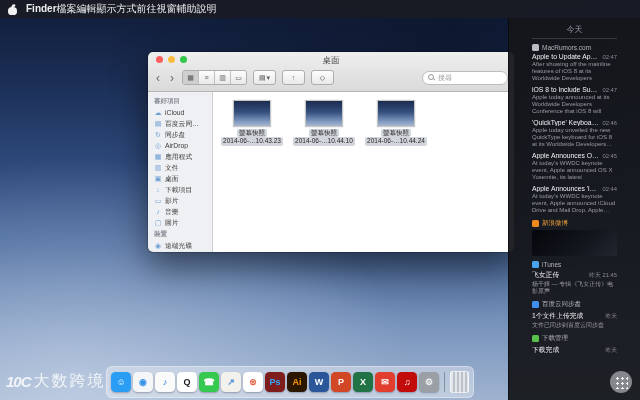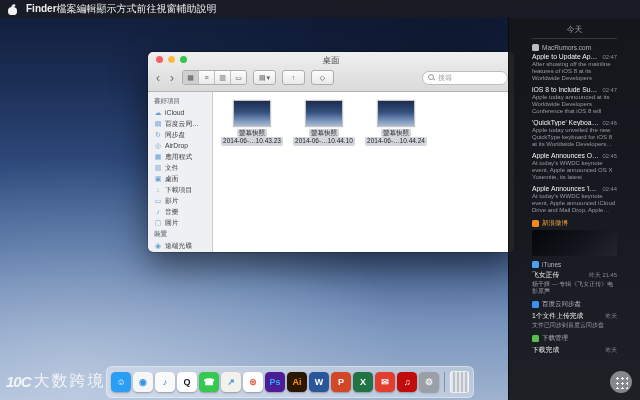--- a/index.html
+++ b/index.html
@@ -331,21 +331,21 @@
 
   <div class="dock">
     <div style="display:flex;align-items:center;gap:2px;" id="dock-icons">
         <div class="dock-icon" style="background: rgb(42, 157, 244); color: rgb(255, 255, 255);">☺</div>
         <div class="dock-icon" style="background: rgb(244, 246, 248); color: rgb(54, 147, 230);">◉</div>
         <div class="dock-icon" style="background: rgb(250, 250, 250); color: rgb(31, 123, 212);">♪</div>
         <div class="dock-icon" style="background: rgb(255, 255, 255); color: rgb(22, 25, 29);">Q</div>
         <div class="dock-icon" style="background: rgb(53, 201, 79); color: rgb(255, 255, 255);">☎</div>
         <div class="dock-icon" style="background: rgb(242, 241, 236); color: rgb(74, 144, 217);">↗</div>
         <div class="dock-icon" style="background: rgb(255, 255, 255); color: rgb(232, 104, 74);">⊛</div>
-        <div class="dock-icon" style="background: #4c1d95; color: rgb(49, 168, 255);">Ps</div>
+        <div class="dock-icon" style="background: #7f1d1d; color: rgb(49, 168, 255);">Ps</div>
         <div class="dock-icon" style="background: rgb(43, 22, 0); color: rgb(255, 154, 0);">Ai</div>
         <div class="dock-icon" style="background: rgb(43, 87, 154); color: rgb(255, 255, 255);">W</div>
         <div class="dock-icon" style="background: rgb(210, 71, 38); color: rgb(255, 255, 255);">P</div>
         <div class="dock-icon" style="background: rgb(33, 115, 70); color: rgb(255, 255, 255);">X</div>
         <div class="dock-icon" style="background: rgb(226, 62, 47); color: rgb(255, 255, 255);">✉</div>
         <div class="dock-icon" style="background: rgb(194, 12, 12); color: rgb(255, 255, 255);">♫</div>
         <div class="dock-icon" style="background: rgb(154, 160, 166); color: rgb(240, 240, 240);">⚙</div>
       </div>
     <span class="dock-divider"></span>
     <span class="trash-icon"></span>

